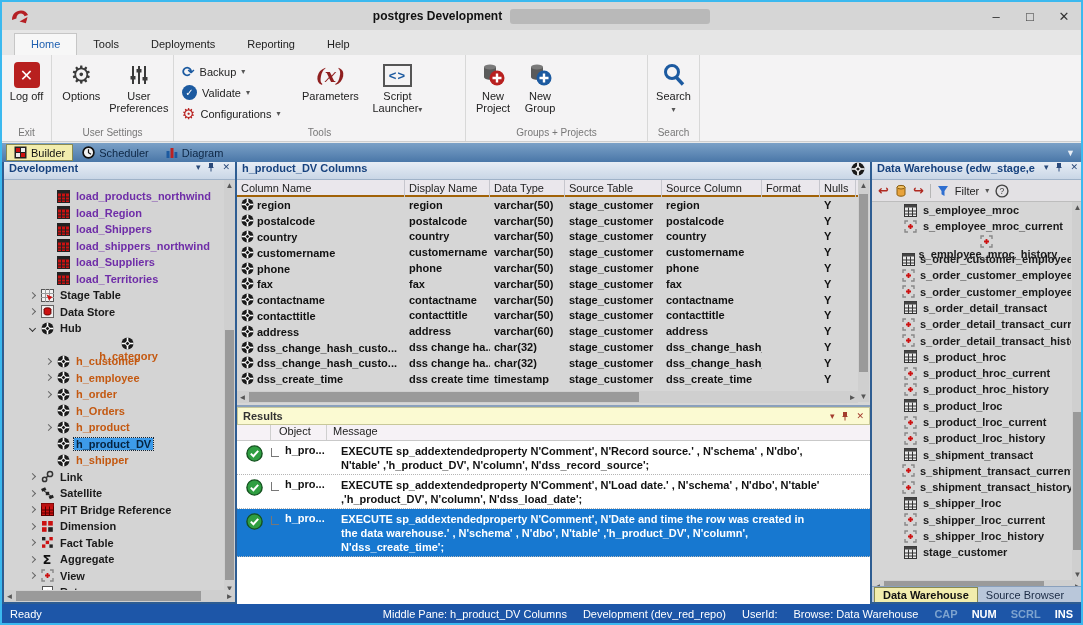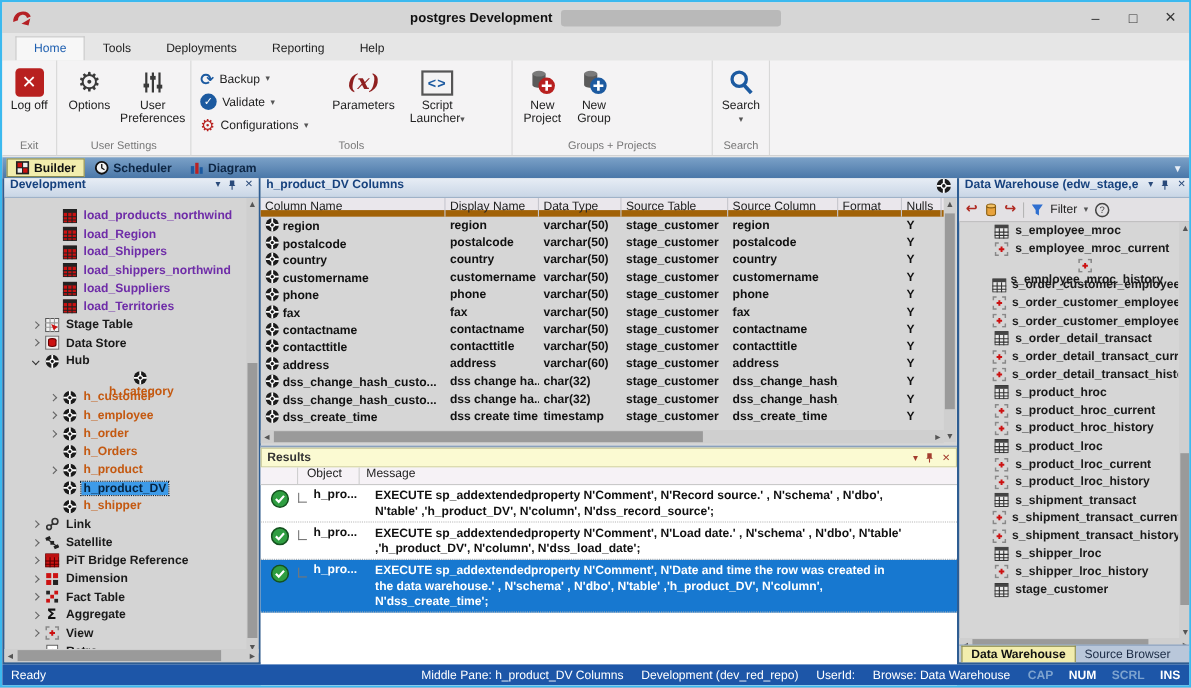--- a/index.html
+++ b/index.html
@@ -35,21 +35,21 @@
   .gear-ic { font-family:"DejaVu Sans",sans-serif; font-size:24px; color:#3a3a3a; line-height:24px; }
   .sync-ic { font-family:"DejaVu Sans",sans-serif; font-size:15px; font-weight:bold; color:#1c5aa0; }
   .chk-circ { width:15px; height:15px; border-radius:50%; background:#1c5aa0; color:#fff; font-size:10px; font-weight:bold; display:flex; align-items:center; justify-content:center; }
   .cfg-ic { font-family:"DejaVu Sans",sans-serif; font-size:15px; color:#b8201f; font-weight:bold; }
   .params-ic { font-family:"DejaVu Serif",serif; font-style:italic; font-weight:bold; font-size:19px; color:#8f1f1f; }
   .script-ic { border:2px solid #555; color:#1c5aa0; font-weight:bold; font-size:13px; padding:2px 4px; letter-spacing:1px; }
   .dd { color:#555; font-size:8px; }
 
   
   #viewtabs { position:absolute; left:0; top:141px; right:0; height:19px; background:linear-gradient(#7ba1c7,#4a77a8); display:flex; align-items:center; padding-left:4px; gap:2px; }
-  .vtab { display:flex; align-items:center; gap:4px; padding:1px 7px; color:#0d2644; font-weight:bold; }
+  .vtab { display:flex; align-items:center; gap:4px; padding:1px 7px; color:#0d2644; font-weight:normal; }
   .vtab.active { background:#f2edad; border:1px solid #8a8a50; color:#111; }
   #vtabs-chev { margin-left:auto; margin-right:6px; color:#e8eef6; font-size:9px; }
 
   
   #main { position:absolute; left:0; top:160px; right:0; bottom:19px; background:#2e5d92; }
   .panel-hdr { height:18px; background:linear-gradient(#e7edf5,#c9d6e6); border-bottom:1px solid #9fb2c8; display:flex; align-items:flex-start; padding:0 5px; color:#17427e; font-weight:bold; }
   .hdr-ctrls { margin-left:auto; display:flex; gap:7px; align-items:center; color:#2a4a7a; font-size:9px; }
   .tree { position:absolute; overflow:hidden; }
   .tree-row { display:flex; align-items:center; height:16.5px; white-space:nowrap; }
   .tree-row .chev { width:13px; display:flex; align-items:center; justify-content:center; }
@@ -66,21 +66,21 @@
   .vthumb { position:absolute; left:1px; right:1px; background:#9a9a9a; }
   .hscroll { position:absolute; height:12px; background:#cfcfcf; display:flex; align-items:center; }
   .hthumb { position:absolute; top:1px; bottom:1px; background:#9a9a9a; }
   .sarr { color:#555; font-size:8px; width:11px; text-align:center; }
 
   
   #left-panel { position:absolute; left:2px; top:0; width:231px; bottom:2px; background:#d4d4d4; }
   
   #mid-panel { position:absolute; left:235px; top:0; width:633px; bottom:2px; background:#d6d6d6; }
   .mgrid-hdr, .mgrid-row { display:grid; grid-template-columns:168px 85px 75px 97px 100px 58px 36px auto; align-items:center; }
-  .mgrid-hdr { height:17px; background:#eae7ec; border-bottom:6px solid #a16207; color:#222; }
+  .mgrid-hdr { height:17px; background:#eae7ec; border-bottom:2px solid #a16207; color:#222; }
   .mgrid-hdr > div { padding:0 4px; border-right:1px solid #c6c6cd; height:17px; line-height:17px; overflow:hidden; white-space:nowrap; }
   .mgrid-row { height:15.8px; }
   .mgrid-row > div { padding:0 4px; overflow:hidden; white-space:nowrap; font-weight:bold; color:#111; }
   .cell-icon { display:inline-flex; vertical-align:-2px; margin-right:3px; }
 
   
   #results { position:absolute; left:235px; top:243px; width:633px; height:347px; background:#fff; border-top:2px solid #8aa0bc; }
   #results-hdr { height:18px; background:#fbfad2; border:1px solid #c8c89a; display:flex; align-items:center; padding:0 5px; color:#333; font-weight:bold;gap:39px; }
   #results-hdr .hdr-ctrls { color:#a33c2e; }
   #res-cols { height:16px; background:#f6f2f6; border-bottom:1px solid #c9c9c9; display:flex; color:#222; }
@@ -1110,20 +1110,29 @@
             </span>
             <span class="tlabel t-black">s_shipper_lroc</span>
           </div>
           <div class="tree-row" style="padding-left: 30px; height: 16.3px;">
             <span class="ticon">
               <svg width="13" height="13" viewBox="0 0 13 13">
                 <path d="M1 4V1h3M9 1h3v3M12 9v3H9M4 12H1V9" stroke="#888" fill="none" stroke-width="1.4"></path>
                 <path d="M6.5 4v5M4 6.5h5" stroke="#c11" stroke-width="1.8"></path>
               </svg>
             </span>
+            <span class="tlabel t-black">s_shipper_lroc_current</span>
+          </div>
+          <div class="tree-row" style="padding-left: 30px; height: 16.3px;">
+            <span class="ticon">
+              <svg width="13" height="13" viewBox="0 0 13 13">
+                <path d="M1 4V1h3M9 1h3v3M12 9v3H9M4 12H1V9" stroke="#888" fill="none" stroke-width="1.4"></path>
+                <path d="M6.5 4v5M4 6.5h5" stroke="#c11" stroke-width="1.8"></path>
+              </svg>
+            </span>
             <span class="tlabel t-black">s_shipper_lroc_history</span>
           </div>
           <div class="tree-row" style="padding-left: 30px; height: 16.3px;">
             <span class="ticon">
               <svg width="13" height="13" viewBox="0 0 13 13">
                 <rect x="0.5" y="0.5" width="12" height="12" fill="#e9e9e9" stroke="#333"></rect>
                 <rect x="0.5" y="0.5" width="12" height="3" fill="#444"></rect>
                 <path d="M0 7h13M0 10h13M4.5 3.5V13M8.5 3.5V13" stroke="#333"></path>
               </svg>
             </span>

